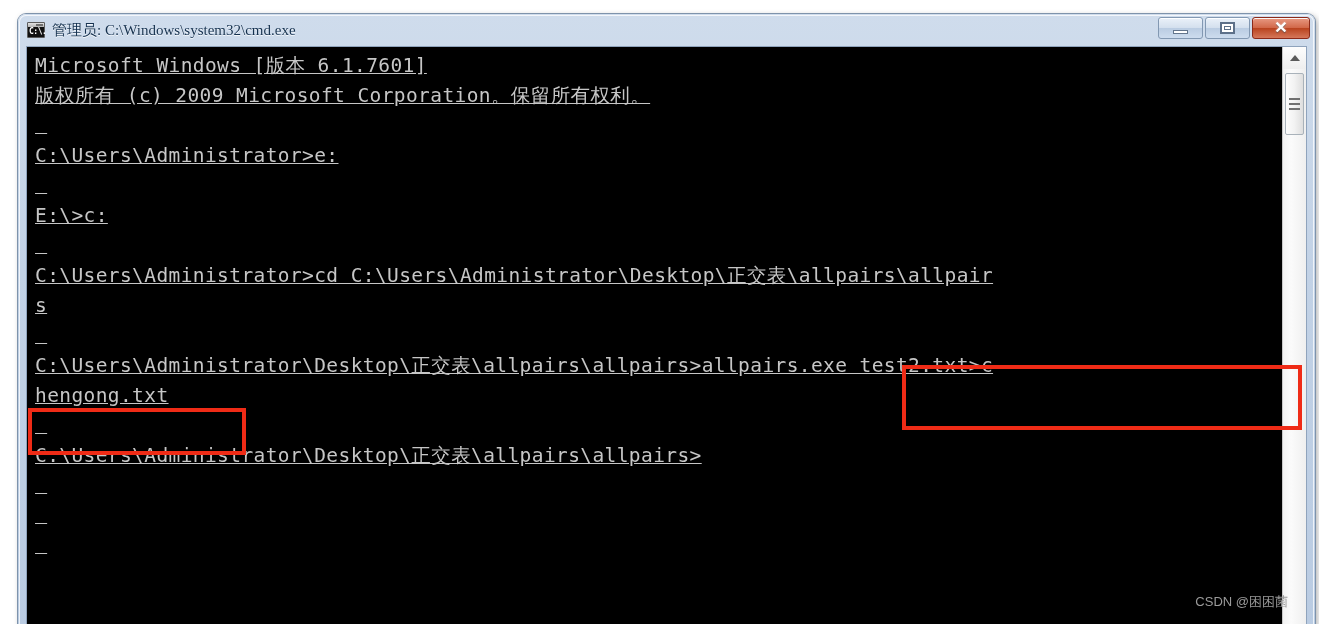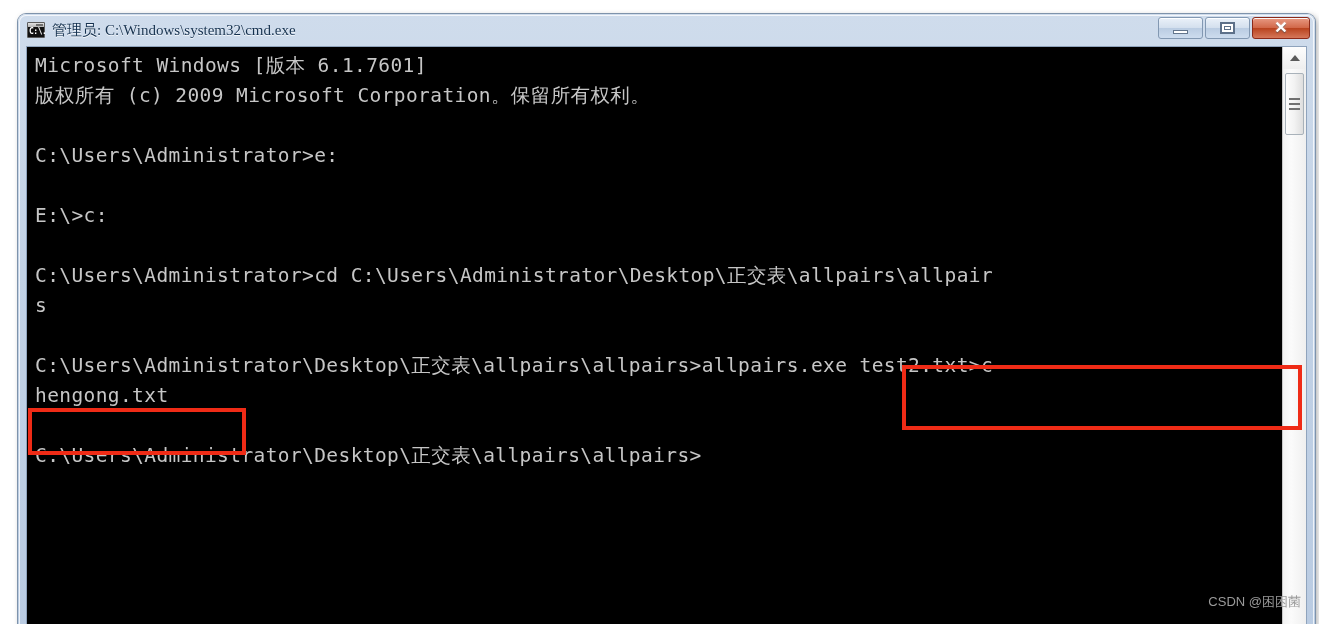--- a/index.html
+++ b/index.html
@@ -167,20 +167,21 @@
     position: absolute;
     left: 8px;
     top: 4px;
     right: 32px;
     color: #c6c6c6;
     font-family: "DejaVu Sans Mono", "Liberation Mono", monospace;
     font-size: 19.5px;
     line-height: 30px;
     letter-spacing: 0.4px;
     white-space: pre;
+    text-decoration: underline;
   }
   .cline { height: 30px; }
 
   
   #console-scrollbar {
     position: absolute;
     right: 0;
     top: 0;
     bottom: 0;
     width: 24px;
@@ -239,21 +240,21 @@
   #red-box-wrap {
     left: 28px;
     top: 408px;
     width: 218px;
     height: 47px;
   }
 
   
   #watermark {
     position: absolute;
-    right: 18px;
+    right: 31px;
     bottom: 13px;
     color: #9a9a9a;
     font-family: "Liberation Sans", sans-serif;
     font-size: 13px;
     white-space: nowrap;
   }
 </style>
 </head>
 <body>
 

